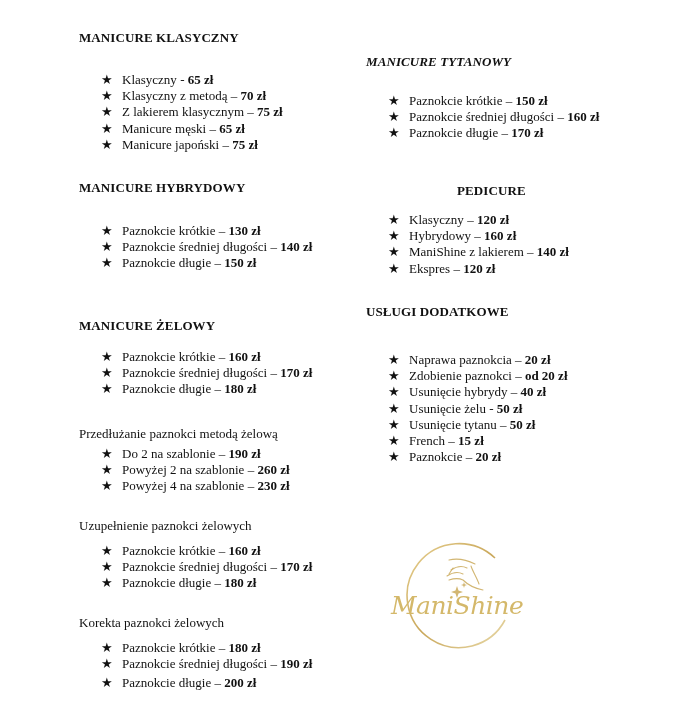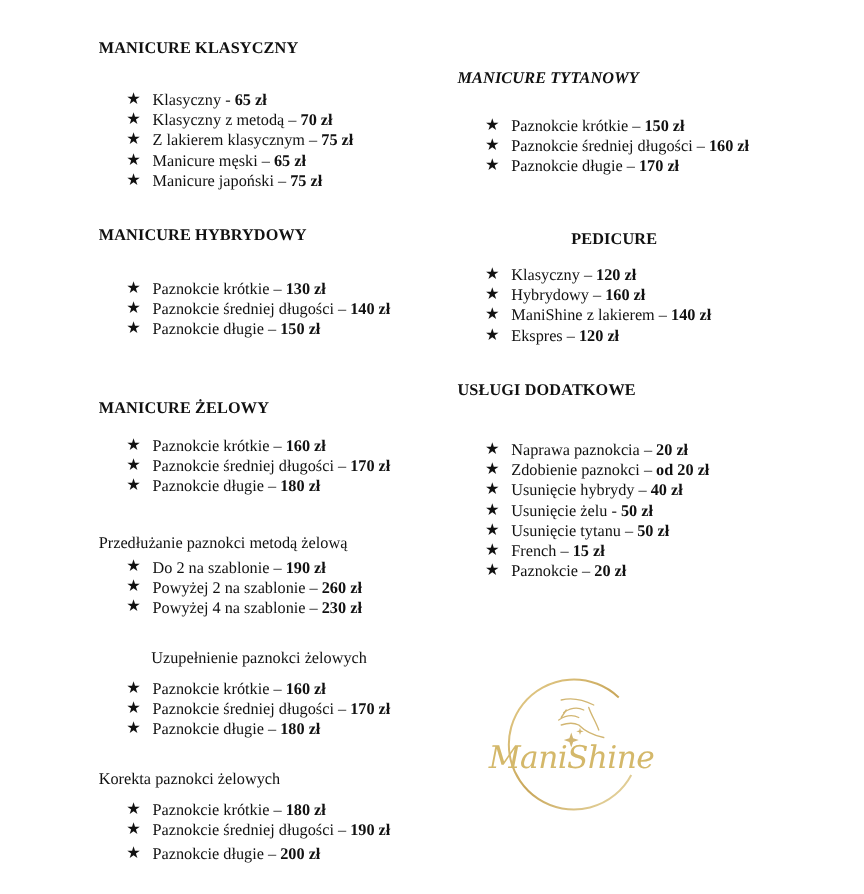--- a/index.html
+++ b/index.html
@@ -58,21 +58,21 @@
     <li><span class="star">★</span><span>Paznokcie długie</span><span style="white-space: pre;"> – </span><span class="price">180 zł</span></li>
   </ul>
 
 <div class="subheading" style="left:79px; top:426px;">Przedłużanie paznokci metodą żelową</div>
 <ul class="list" style="left:101px; top:446px;">
     <li><span class="star">★</span><span>Do 2 na szablonie</span><span style="white-space: pre;"> – </span><span class="price">190 zł</span></li>
     <li><span class="star">★</span><span>Powyżej 2 na szablonie</span><span style="white-space: pre;"> – </span><span class="price">260 zł</span></li>
     <li><span class="star">★</span><span>Powyżej 4 na szablonie</span><span style="white-space: pre;"> – </span><span class="price">230 zł</span></li>
   </ul>
 
-<div class="subheading" style="left:79px; top:518px;margin-left:42px;">Uzupełnienie paznokci żelowych</div>
+<div class="subheading" style="left:79px; top:518px;">Uzupełnienie paznokci żelowych</div>
 <ul class="list" style="left:101px; top:543px;">
     <li><span class="star">★</span><span>Paznokcie krótkie</span><span style="white-space: pre;"> – </span><span class="price">160 zł</span></li>
     <li><span class="star">★</span><span>Paznokcie średniej długości</span><span style="white-space: pre;"> – </span><span class="price">170 zł</span></li>
     <li><span class="star">★</span><span>Paznokcie długie</span><span style="white-space: pre;"> – </span><span class="price">180 zł</span></li>
   </ul>
 
 <div class="subheading" style="left:79px; top:615px;">Korekta paznokci żelowych</div>
 <ul class="list korekta" style="left:101px; top:640px;">
     <li><span class="star">★</span><span>Paznokcie krótkie</span><span style="white-space: pre;"> – </span><span class="price">180 zł</span></li>
     <li><span class="star">★</span><span>Paznokcie średniej długości</span><span style="white-space: pre;"> – </span><span class="price">190 zł</span></li>

